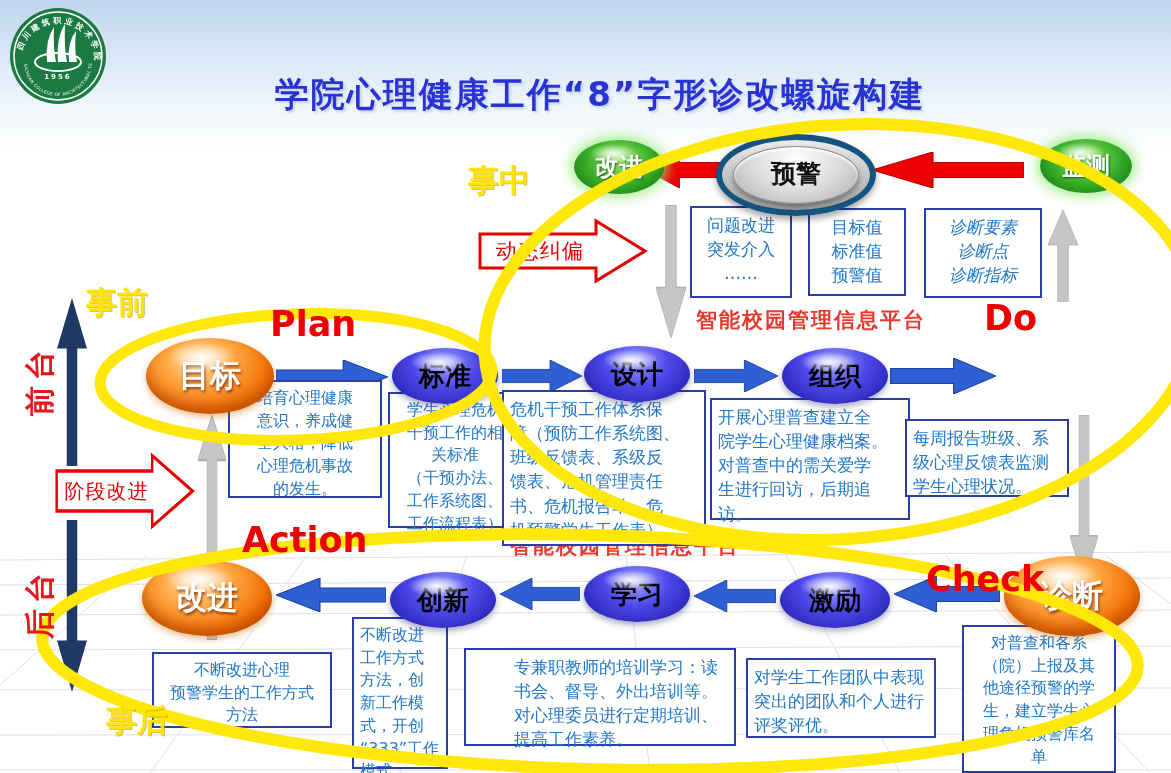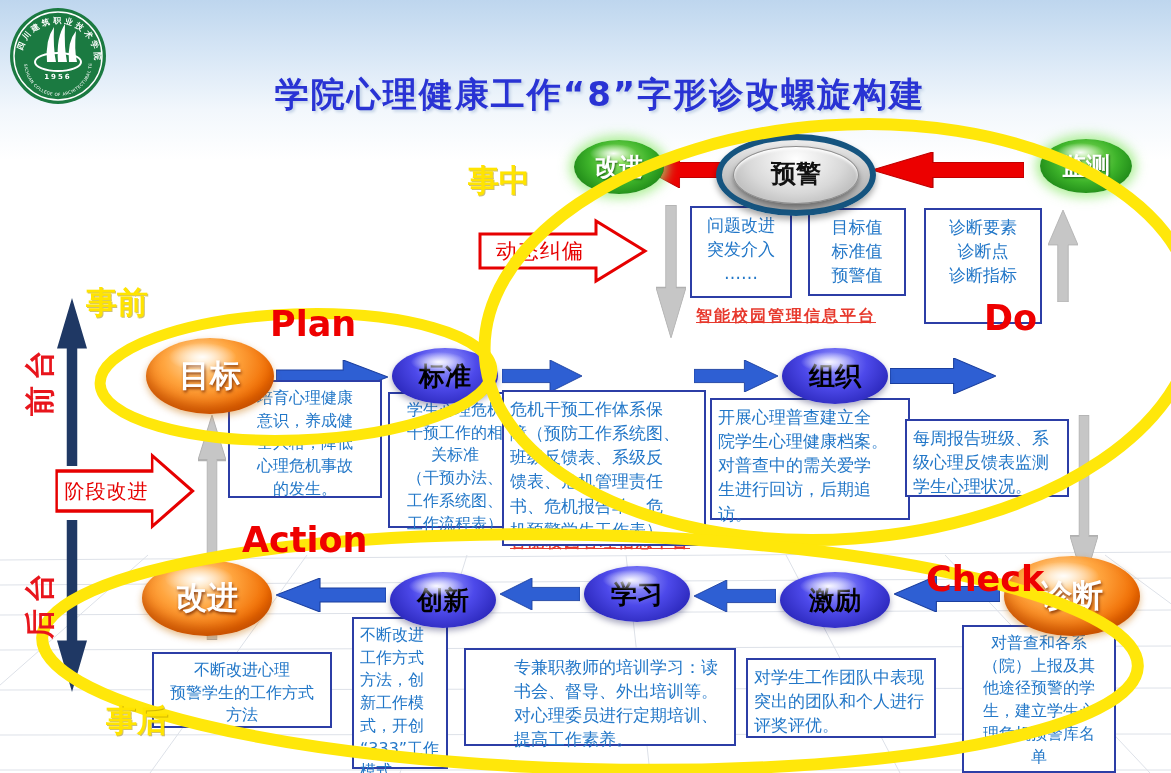--- a/index.html
+++ b/index.html
@@ -63,21 +63,21 @@
     background:#fff;border:2px solid #2c3ea6;color:#2277c8;
     white-space:pre-line;line-height:1.42;padding:5px 6px;box-sizing:border-box;
     z-index:3;font-size:16px;
   }
   .box.center{text-align:center;}
   .box.f17{font-size:17px;}
   
   .ylabel{color:#ffe400;font-weight:bold;font-size:31px;z-index:7;
     text-shadow:1px 1px 0 rgba(170,140,0,.55);}
   .rlabel{color:#ee0000;font-weight:bold;font-size:35px;z-index:7;}
-  .platform{color:#e7392d;font-size:16px;font-weight:bold;letter-spacing:2px;z-index:2;text-decoration:underline;}
+  .platform{color:#e7392d;font-size:21px;font-weight:bold;letter-spacing:2px;z-index:2;}
   .vlabel{
     color:#e8151c;font-weight:bold;font-size:30px;letter-spacing:6px;z-index:7;
     width:112px;height:36px;text-align:center;line-height:36px;
     transform:rotate(-90deg);transform-origin:center;
   }
   
   .arr{z-index:3;}
   .arr svg{width:100%;height:100%;}
   .a-blue polygon{fill:#2e5fd3;stroke:#1b3f9e;stroke-width:1;}
   .a-red  polygon{fill:#ec0000;stroke:#c00000;stroke-width:1;}
@@ -191,21 +191,21 @@
         <polygon points="20,0 40,38 27,38 27,100 13,100 13,38 0,38"></polygon>
       </svg>
   </div>
 
   <div class="abs box center f17" style="left:690px;top:206px;width:102px;height:92px;">问题改进
 突发介入
 ……</div>
   <div class="abs box center f17" style="left:808px;top:208px;width:98px;height:88px;">目标值
 标准值
 预警值</div>
-  <div class="abs box center f17" style="left:924px;top:208px;width:118px;height:116px;">诊断要素
+  <div class="abs box center f17" style="left:924px;top:208px;width:118px;height:90px;font-style:italic;">诊断要素
 诊断点
 诊断指标</div>
 
   <div class="abs platform" style="left:696px;top:306px;">智能校园管理信息平台</div>
   <div class="abs rlabel" style="left:984px;top:298px;">Do</div>
 
   <div class="abs ylabel" style="left:86px;top:282px;">事前</div>
   <div class="abs rlabel" style="left:270px;top:304px;">Plan</div>
 
   <div class="abs arr a-navy" style="left:57px;top:298px;width:30px;height:168px;z-index:2;">
@@ -249,20 +249,23 @@
         <polygon points="0,10 60,10 60,0 100,17 60,34 60,24 0,24"></polygon>
       </svg>
   </div>
   <div class="abs node bluenode" style="left:392px;top:348px;width:106px;height:56px;">
     <span>标准</span>
   </div>
   <div class="abs arr a-blue" style="left:502px;top:360px;width:80px;height:32px;">
     <svg viewBox="0 0 100 34" preserveAspectRatio="none">
         <polygon points="0,10 60,10 60,0 100,17 60,34 60,24 0,24"></polygon>
       </svg>
+  </div>
+  <div class="abs node bluenode" style="left:584px;top:346px;width:106px;height:56px;">
+    <span>设计</span>
   </div>
   <div class="abs arr a-blue" style="left:694px;top:360px;width:84px;height:32px;">
     <svg viewBox="0 0 100 34" preserveAspectRatio="none">
         <polygon points="0,10 60,10 60,0 100,17 60,34 60,24 0,24"></polygon>
       </svg>
   </div>
   <div class="abs node bluenode" style="left:782px;top:348px;width:106px;height:56px;">
     <span>组织</span>
   </div>
   <div class="abs arr a-blue" style="left:890px;top:358px;width:106px;height:36px;">

